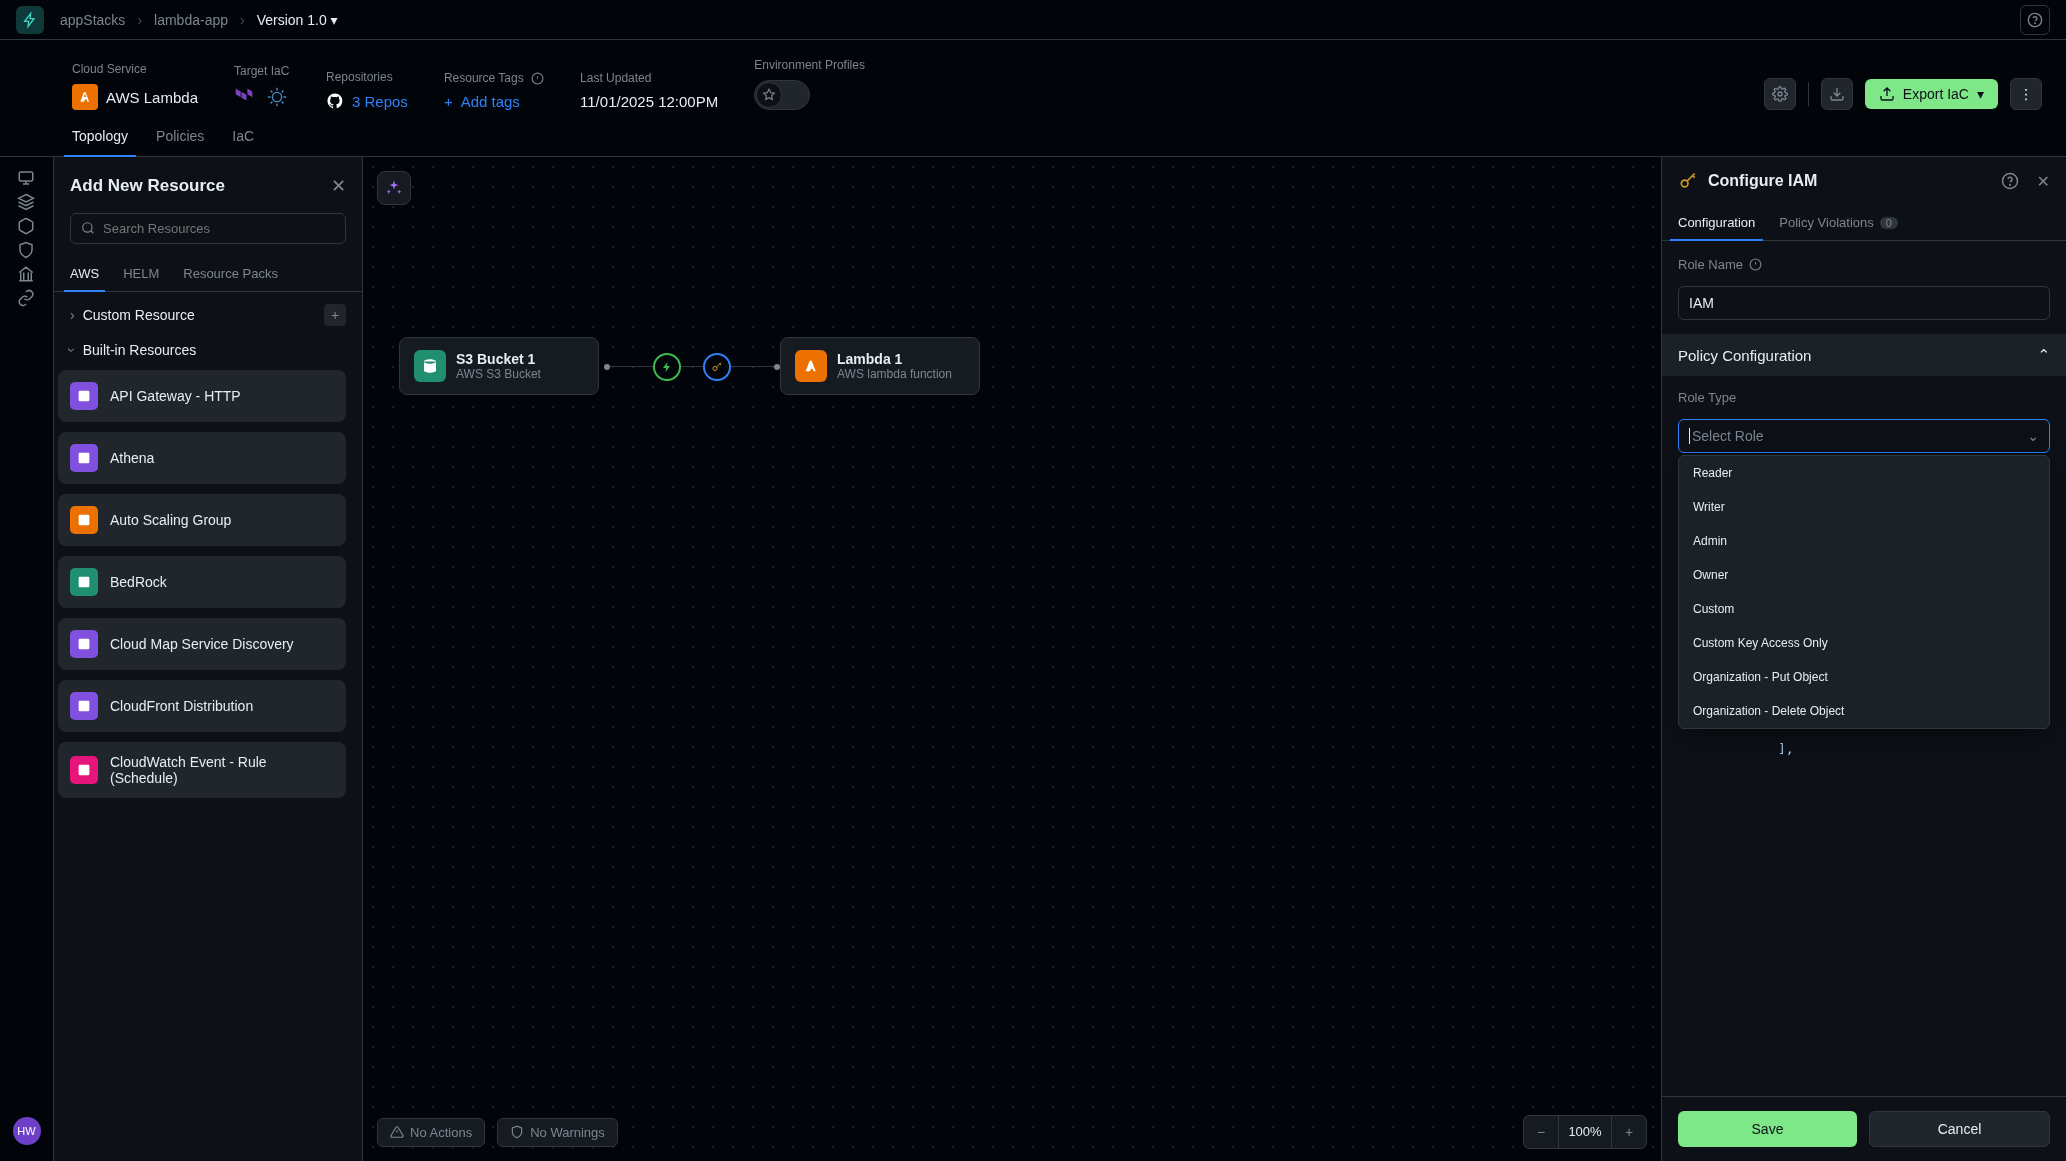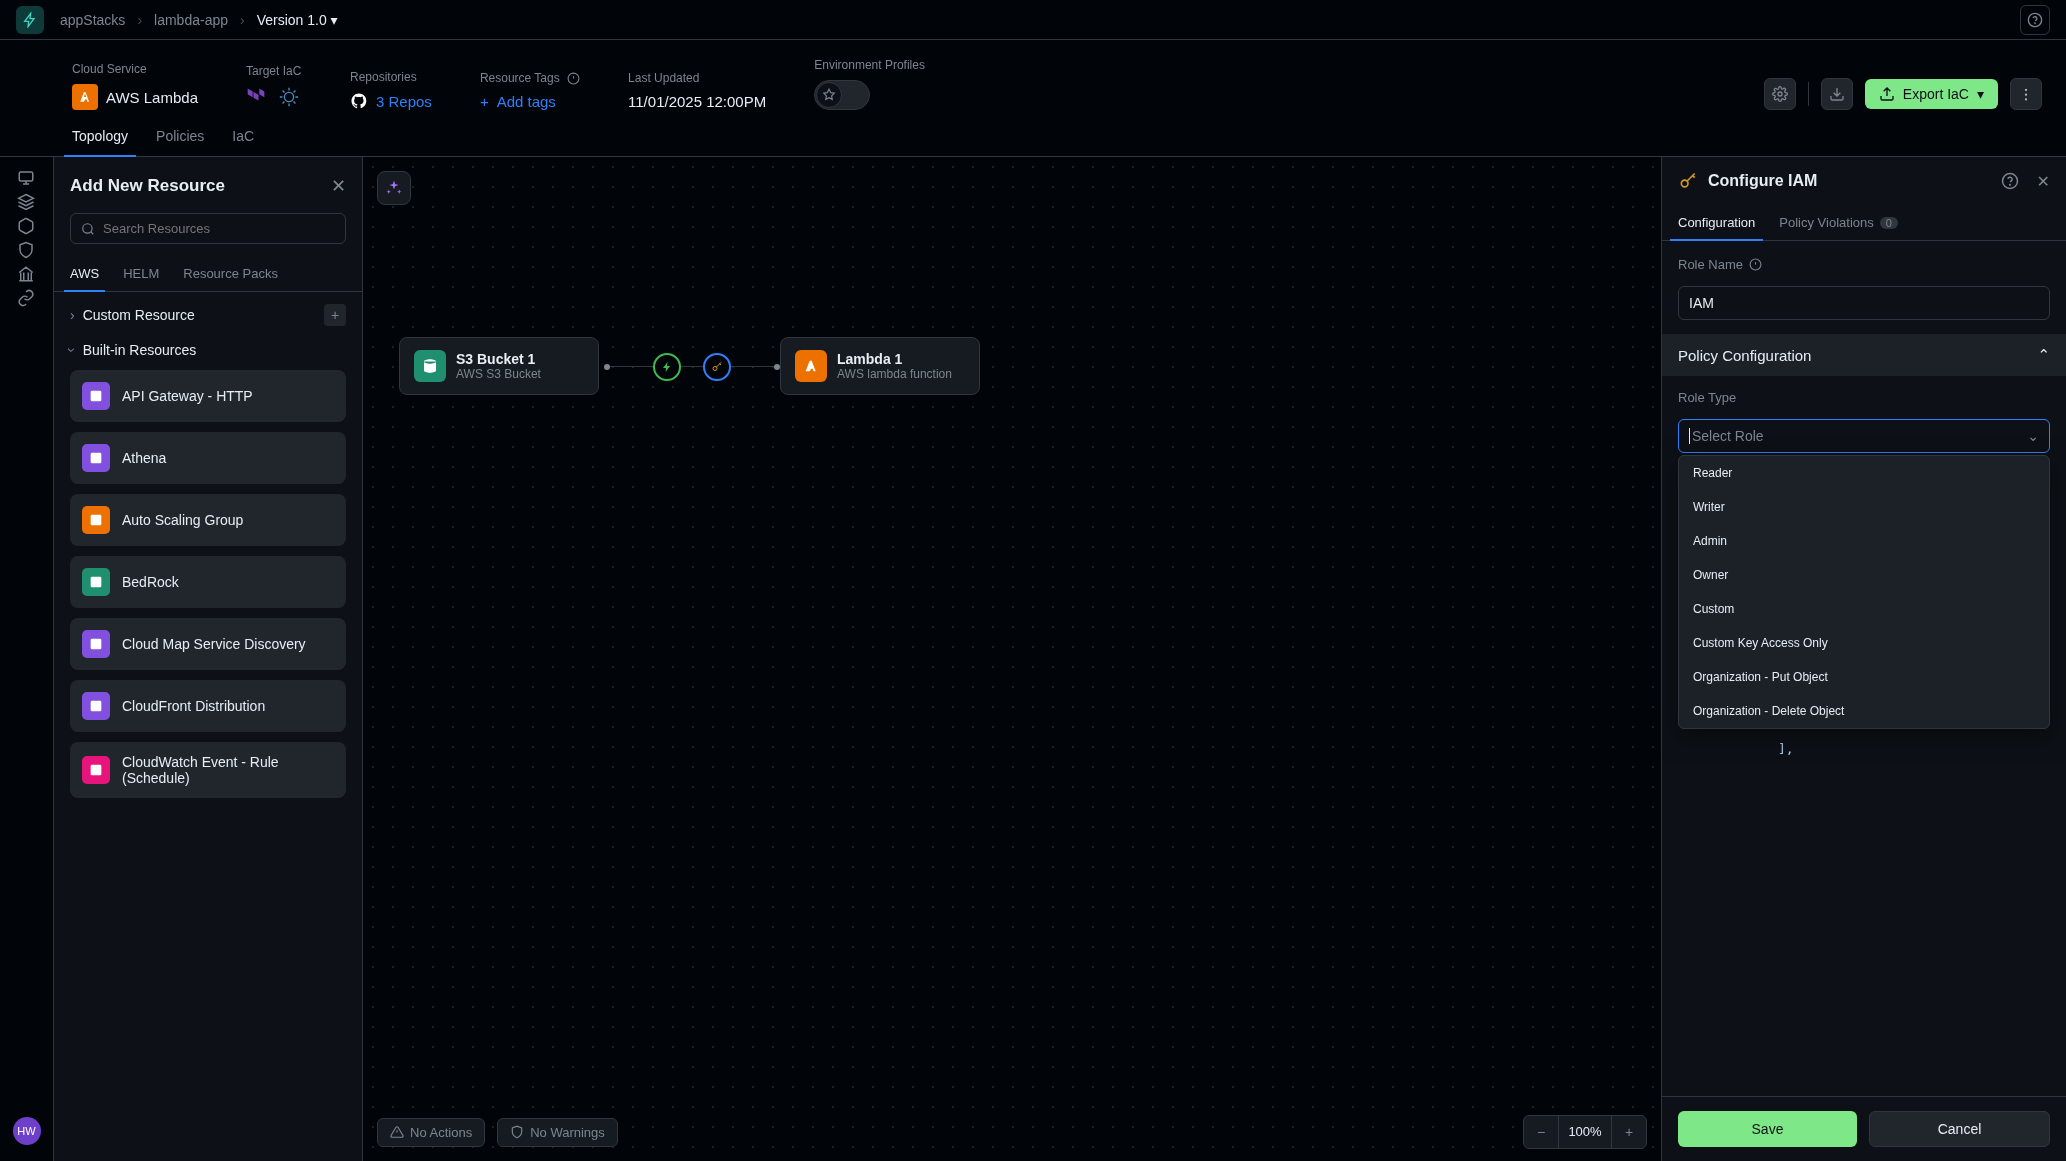--- a/index.html
+++ b/index.html
@@ -25,21 +25,21 @@
   .topbar { display:flex; align-items:center; height:40px; padding:0 16px; gap:16px; border-bottom:1px solid var(--border);}
   .logo-badge { width:28px; height:28px; border-radius:6px; background:#0e3a3a; display:flex; align-items:center; justify-content:center; color:#3dd6c4; }
   .breadcrumb { display:flex; align-items:center; gap:12px; color:var(--text-secondary);}
   .breadcrumb .crumb { color:var(--text-secondary); cursor:pointer;}
   .breadcrumb .crumb.active { color:var(--text-primary);}
   .breadcrumb .chev { color:#484f58;}
   .spacer { flex:1;}
   .icon-btn { width:30px; height:30px; border:1px solid var(--border); border-radius:6px; display:flex; align-items:center; justify-content:center; color:var(--text-secondary); cursor:pointer;}
   
   
-  .meta-header { display:flex; align-items:flex-end; gap:48px; padding:18px 24px 0 72px; position:relative;}
+  .meta-header { display:flex; align-items:flex-end; gap:36px; padding:18px 24px 0 72px; position:relative;}
   .meta-block { display:flex; flex-direction:column; gap:8px;}
   .meta-label { font-size:12px; color:var(--text-secondary);}
   .meta-value-row { display:flex; align-items:center; gap:8px; font-size:15px;}
   .aws-lambda-icon { width:26px; height:26px; background:#ed7100; border-radius:4px; display:flex; align-items:center; justify-content:center; font-size:14px;}
   .tf-icon { width:24px; height:24px; color:#7b42bc;}
   .helm-icon { width:24px; height:24px; color:#4b8bbe;}
   .link-text { color:var(--accent-blue);}
   .env-toggle { width:56px; height:30px; border-radius:15px; background:#21262d; border:1px solid var(--border); position:relative; display:flex; align-items:center;}
   .env-toggle .knob { width:26px; height:26px; border-radius:50%; background:#0d1117; border:1px solid var(--border); margin-left:1px; display:flex; align-items:center; justify-content:center; color:var(--text-secondary); font-size:12px;}
   .header-actions { position:absolute; right:24px; bottom:0; display:flex; align-items:center; gap:12px;}
@@ -57,30 +57,30 @@
   
   .body-row { display:flex; flex:1; min-height:0;}
   .leftnav { width:54px; background:var(--bg-darker); display:flex; flex-direction:column; align-items:center; padding-top:12px; gap:4px; border-right:1px solid var(--border);}
   .leftnav .nav-ico { width:20px; height:20px; color:var(--text-secondary); cursor:pointer;}
   .leftnav .avatar { width:28px; height:28px; border-radius:50%; background:#6e40c9; color:white; font-size:11px; display:flex; align-items:center; justify-content:center; margin-top:auto; margin-bottom:16px;}
 
   
   .resource-panel { width:309px; background:var(--bg-main); border-right:1px solid var(--border); display:flex; flex-direction:column;}
   .rp-header { display:flex; align-items:center; justify-content:space-between; padding:18px 16px 12px 16px;}
   .rp-title { font-size:17px; font-weight:600;}
-  .search-box { margin:4px 16px 12px 16px; display:flex; align-items:center; gap:8px; background:#0d1117; border:1px solid var(--border); border-radius:6px; padding:7px 10px;}
+  .search-box { margin:4px 16px 12px 16px; display:flex; align-items:flex-start; gap:8px; background:#0d1117; border:1px solid var(--border); border-radius:6px; padding:7px 10px;}
   .search-box input { background:transparent; border:none; outline:none; color:var(--text-primary); flex:1; font-size:13px;}
   .rp-tabs { display:flex; gap:24px; padding:0 16px; border-bottom:1px solid var(--border);}
   .rp-tab { padding:10px 0; font-size:13px; color:var(--text-secondary); cursor:pointer; position:relative;}
   .rp-tab.active { color:var(--text-primary);}
   .rp-tab.active::after { content:""; position:absolute; left:-6px; right:-6px; bottom:-1px; height:2px; background:var(--accent-blue);}
   .rp-section { padding:12px 16px; display:flex; align-items:center; justify-content:space-between; font-size:14px; cursor:pointer;}
   .rp-section .chev { color:var(--text-secondary);}
   .plus-sq { width:22px; height:22px; border-radius:4px; background:var(--bg-item); display:flex; align-items:center; justify-content:center; font-size:14px; color:var(--text-secondary);}
-  .rp-list { padding:0 16px 16px 16px; display:flex; flex-direction:column; gap:10px; overflow-y:auto;}
+  .rp-list { padding:0 16px 16px 4px; display:flex; flex-direction:column; gap:10px; overflow-y:auto;}
   .res-item { display:flex; align-items:center; gap:12px; padding:12px; background:var(--bg-item); border-radius:8px; cursor:pointer;}
   .res-ico { width:28px; height:28px; border-radius:5px; display:flex; align-items:center; justify-content:center; font-size:14px; color:white; flex-shrink:0;}
   
   
   .canvas-wrap { flex:1; position:relative; background:var(--bg-darker); background-image:radial-gradient(#1c2128 1px, transparent 1px); background-size:20px 20px; min-width:0;}
   .sparkle-btn { position:absolute; top:14px; left:14px; width:34px; height:34px; border:1px solid var(--border); border-radius:8px; background:var(--bg-panel); display:flex; align-items:center; justify-content:center; color:#a371f7; cursor:pointer;}
   .node { position:absolute; display:flex; align-items:center; gap:10px; background:var(--bg-panel); border:1px solid var(--border); border-radius:8px; padding:12px 14px; min-width:200px;}
   .node-ico { width:32px; height:32px; border-radius:6px; display:flex; align-items:center; justify-content:center;}
   .node-title { font-size:14px; font-weight:600;}
   .node-sub { font-size:12px; color:var(--text-secondary);}

